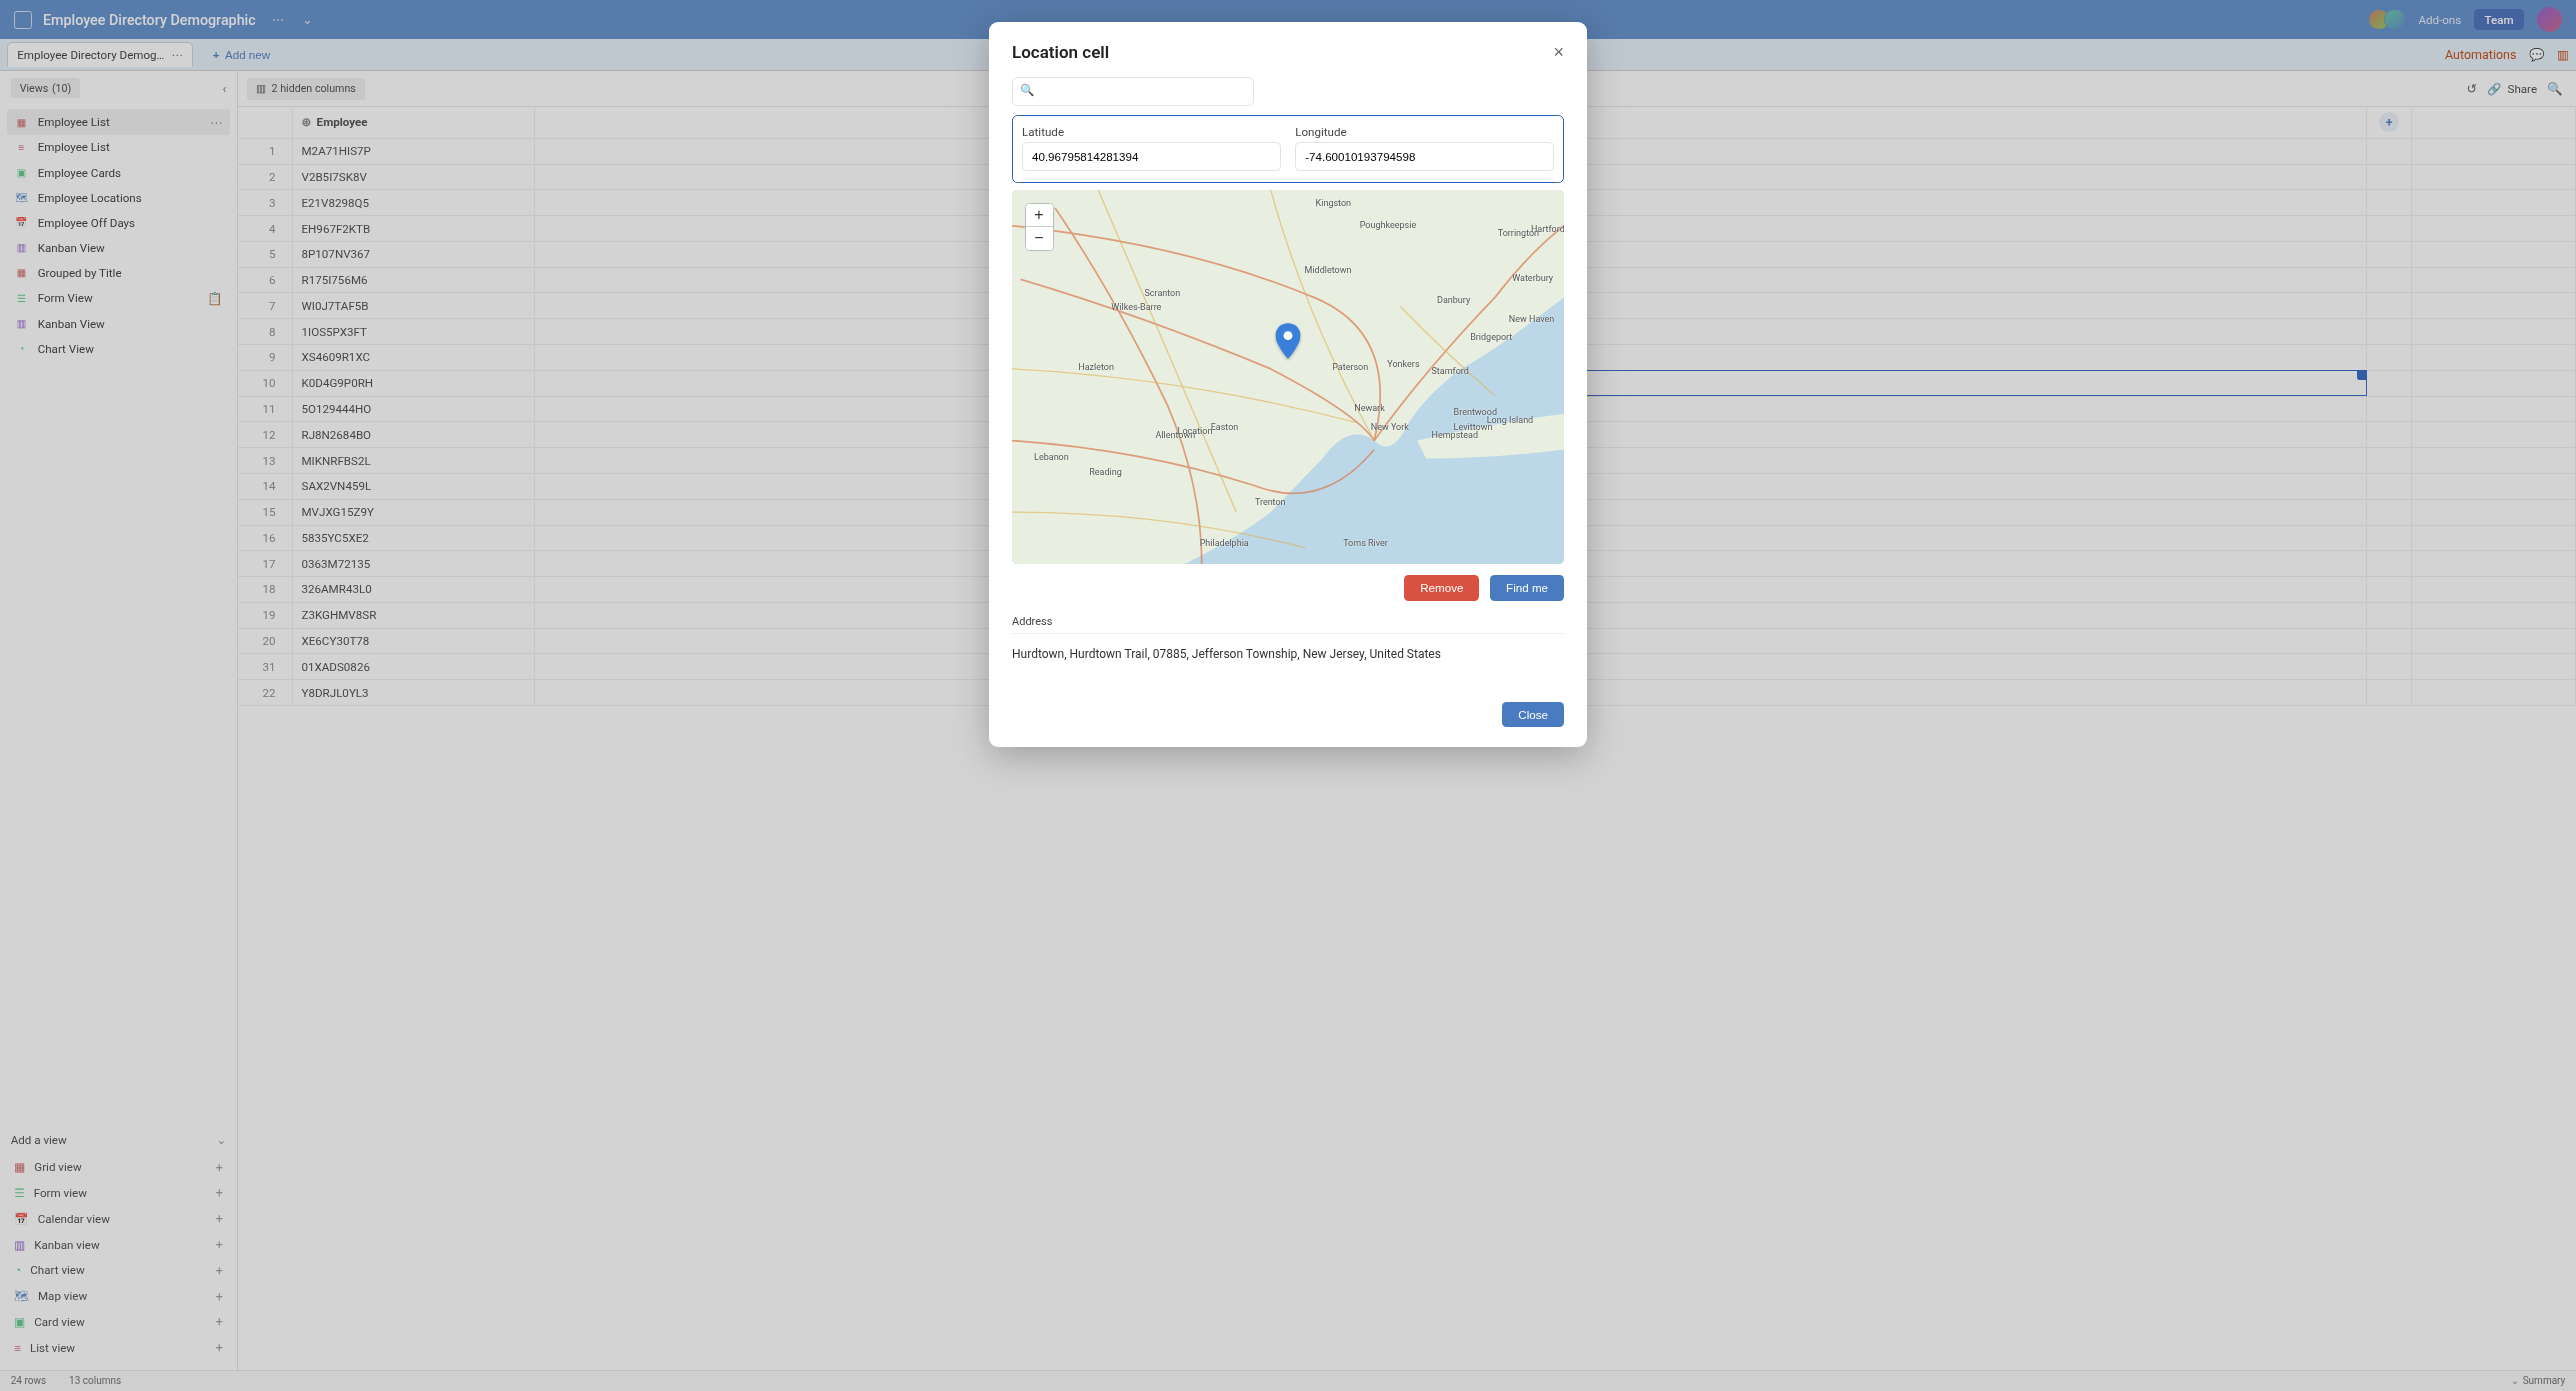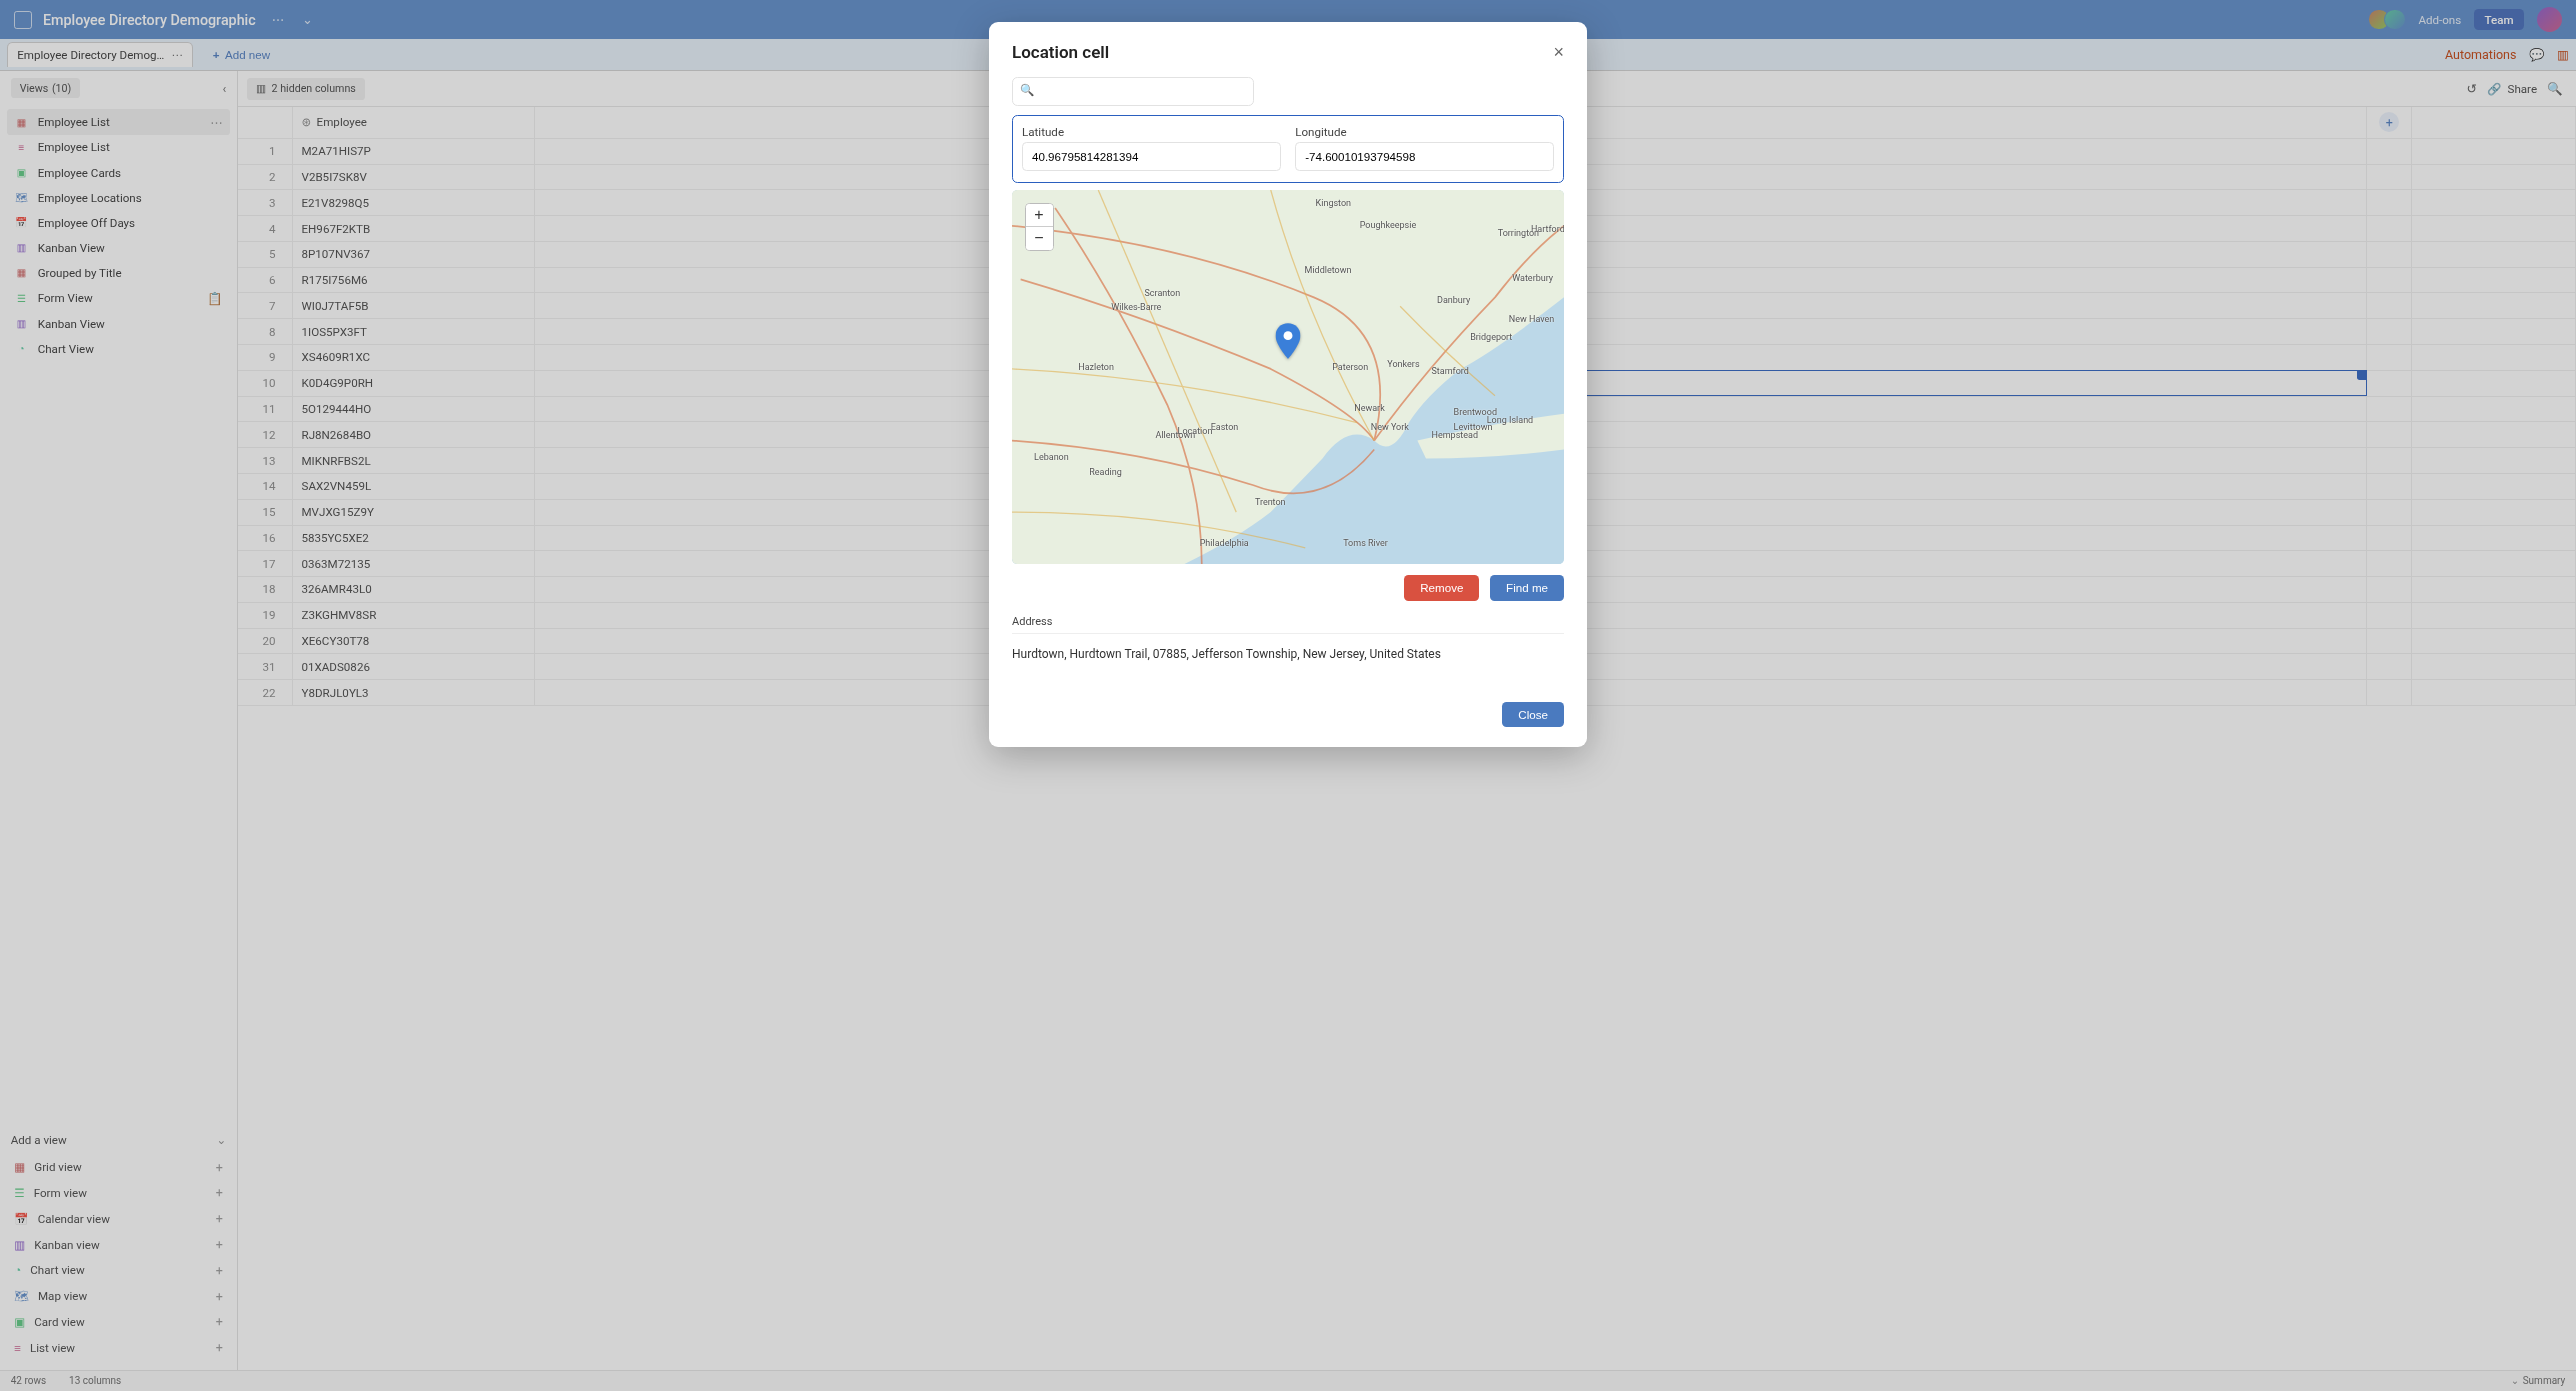--- a/index.html
+++ b/index.html
@@ -50,21 +50,21 @@
 .grid-area { flex: 1; display: flex; flex-direction: column; background: #fff; }
 .grid-toolbar { height: 36px; display: flex; align-items: center; padding: 0 9px; gap: 7.2px; border-bottom: 0.9px solid #e5e5e5; }
 .hidden-cols { background: #efefef; border-radius: 3.6px; padding: 4.5px 9px; display: flex; align-items: center; gap: 5.4px; font-size: 10.7px; color: #444; cursor: pointer; }
 .grid-toolbar .spacer { flex: 1; }
 .tool-icon { color: #555; cursor: pointer; padding: 3.6px; font-size: 12.5px; }
 .share-btn { display: flex; align-items: center; gap: 5.4px; color: #444; cursor: pointer; }
 
 .table { flex: 1; overflow: auto; position: relative; }
 .table table { border-collapse: collapse; width: 100%; }
 .table th, .table td { border-right: 0.9px solid #eee; border-bottom: 0.9px solid #eee; padding: 5.4px 9px; text-align: left; font-size: 11.6px; white-space: nowrap; overflow: hidden; text-overflow: ellipsis; }
-.table th { background: #fff; font-weight: 400; color: #444; position: sticky; top: 0; height: 29px; }
+.table th { background: #fff; font-weight: 700; color: #444; position: sticky; top: 0; height: 29px; }
 .table td.row-num { text-align: right; color: #888; width: 54px; padding-right: 16px; }
 .table td.emp { color: #444; width: 242px; }
 .table td.wide-gap { width: 609px; }
 .table td.geo { color: #444; max-width: 142px; }
 .table td.geo.selected { outline: 1.8px solid #2a5fbf; outline-offset: -1.8px; position: relative; }
 .table td.geo.selected .expand-badge { position: absolute; top: -5.4px; right: -5.4px; width: 14.3px; height: 14.3px; background: #2a5fbf; border-radius: 2.7px; }
 .table th .col-icon { margin-right: 5.4px; color: #888; display: inline-block; }
 .table th.add-col { width: 45px; text-align: center; }
 .add-col-circle { width: 20px; height: 20px; border-radius: 50%; background: #eaf1fb; color: #4a7abf; display: inline-flex; align-items: center; justify-content: center; font-size: 12.5px; }
 
@@ -471,21 +471,21 @@
               <td></td>
               <td></td>
             </tr>
           </tbody>
       </table>
     </div>
   </div>
 </div>
 
 <div class="statusbar">
-  <span>42 rows</span>
+  <span>24 rows</span>
   <span style="margin-left:23px">13 columns</span>
   <div class="spacer"></div>
   <span style="margin-right:3.6px;color:#888">⌄</span>
   <span>Summary</span>
 </div>
 
 <div class="overlay">
   <div class="modal">
     <div class="modal-header">
       <div class="modal-title">Location cell</div>

